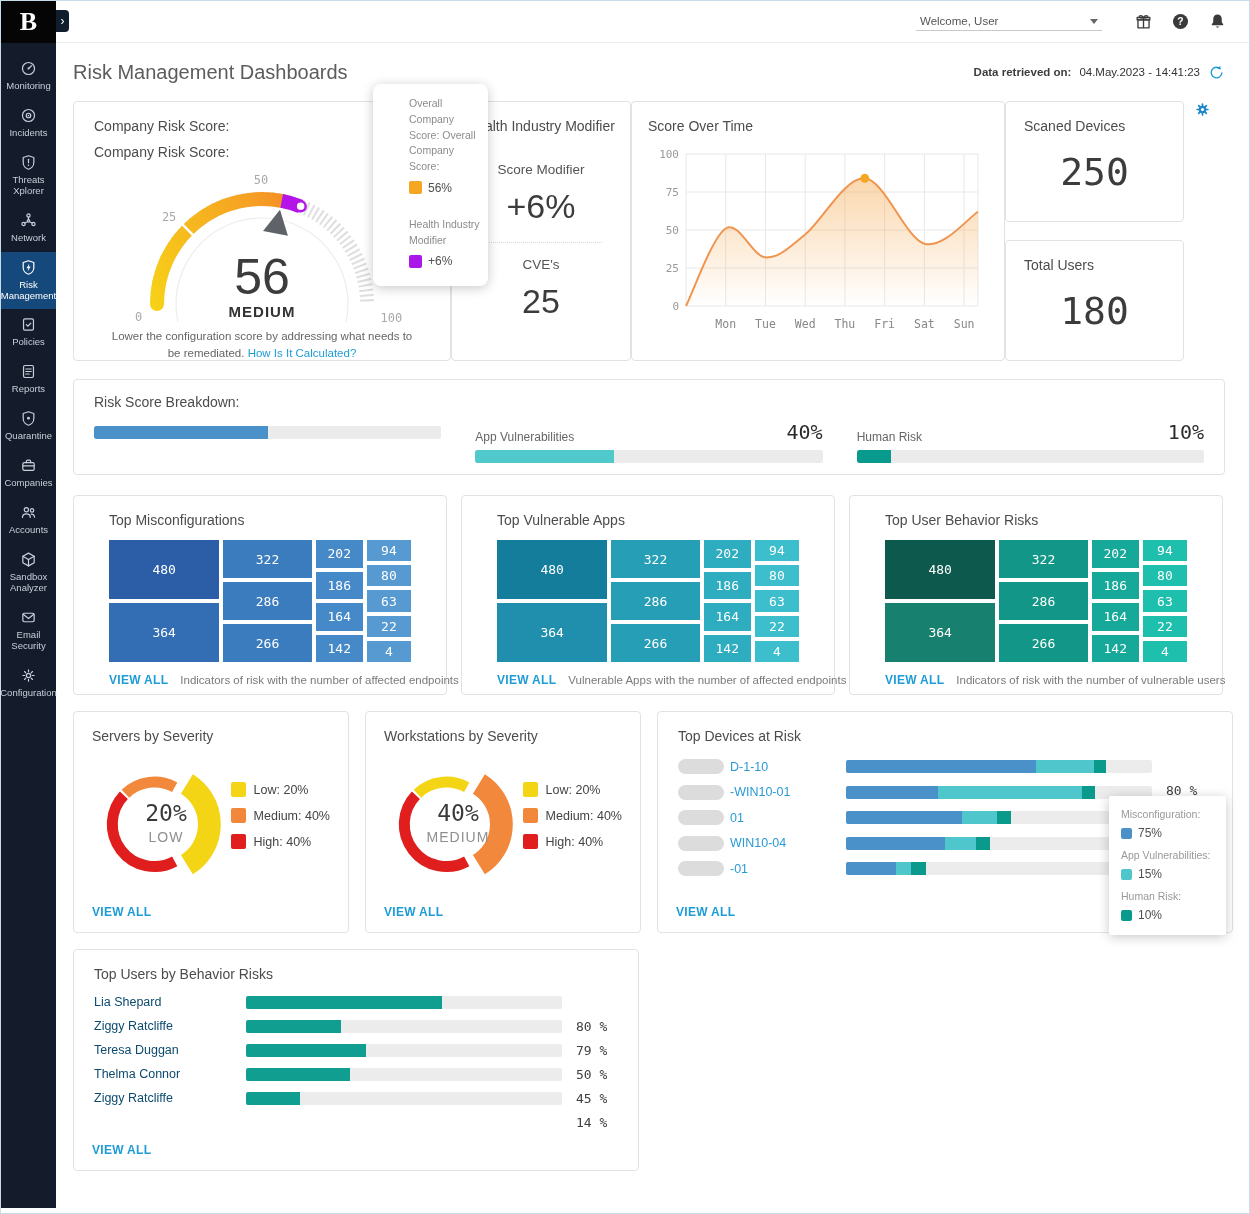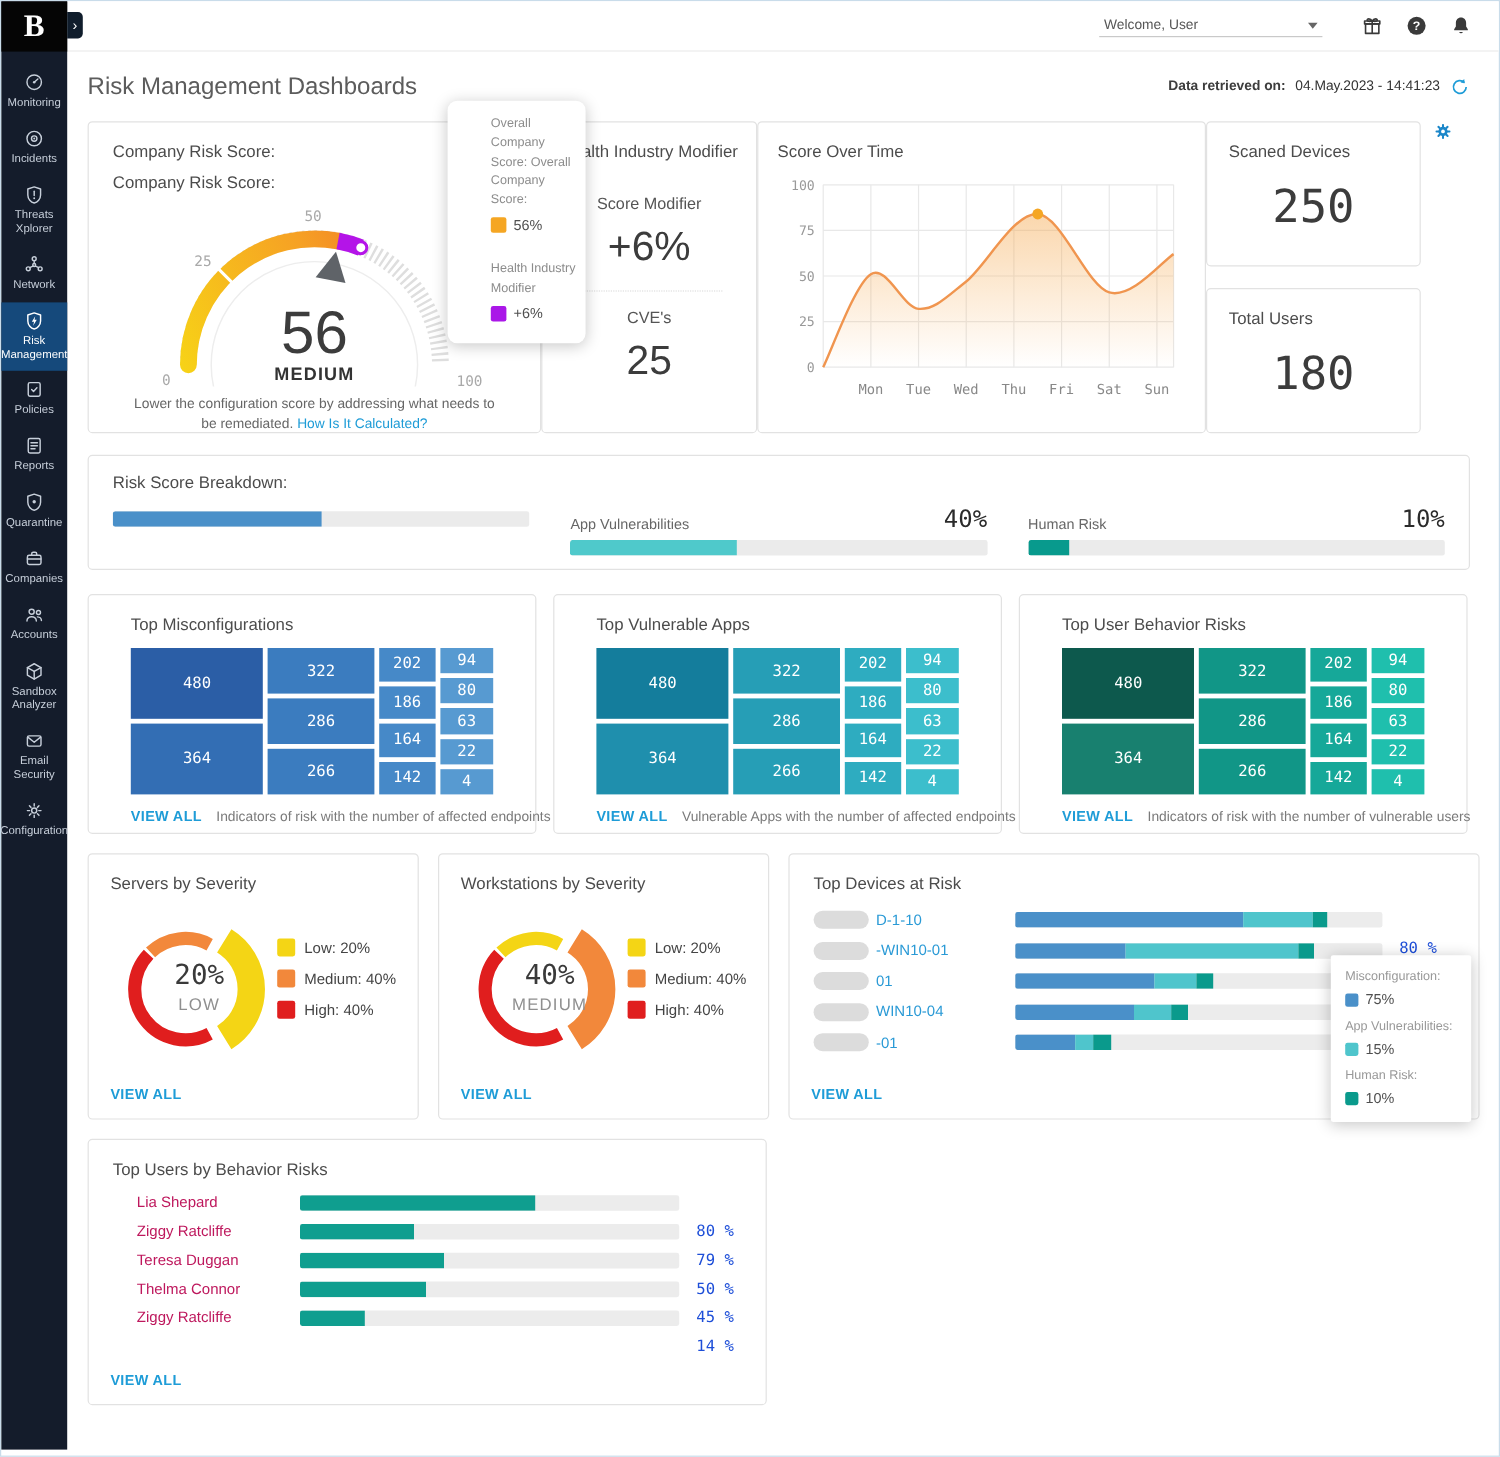--- a/index.html
+++ b/index.html
@@ -87,27 +87,27 @@
   .card-viewall{position:absolute;left:18px;bottom:13px;}
   #card-devices{flex:1;height:222px;padding:16px 20px;}
   .dev-rows{margin-top:10px;}
   .dev-row{display:flex;align-items:center;height:25.5px;}
   .pill{width:46px;height:15px;background:#dcdcdc;border-radius:8px;flex:none;}
   .dev-name{width:116px;margin-left:6px;font-size:12.5px;color:#2a9ad6;cursor:pointer;
         white-space:nowrap;overflow:hidden;}
   .hbar-track{height:13px;background:#ececec;border-radius:2px;display:flex;overflow:hidden;}
   .dev-track{width:306px;flex:none;}
   .hbar-seg{height:100%;}
-  .hbar-label{margin-left:14px;font-size:13px;color:#1d4ed8;width:46px;white-space:nowrap;margin-top:48px;}
+  .hbar-label{margin-left:14px;font-size:13px;color:#404040;width:46px;white-space:nowrap;margin-top:48px;}
   
   #row5{margin-top:16px;}
   #card-users{width:566px;height:222px;padding:16px 20px;}
   .usr-rows{margin-top:8px;}
   .usr-row{display:flex;align-items:center;height:24px;}
-  .usr-name{width:166px;font-size:12.5px;color:#be185d;cursor:pointer;margin-left:20px;}
+  .usr-name{width:166px;font-size:12.5px;color:#0c4a6e;cursor:pointer;}
   .usr-track{width:316px;flex:none;}
   
   .tooltip{position:absolute;background:#fff;border-radius:8px;z-index:20;
         box-shadow:0 2px 12px rgba(0,0,0,.22);}
   #gauge-tooltip{left:345px;top:83px;width:115px;padding:12px 8px 18px 36px;box-sizing:border-box;margin-left:27px;}
   #gauge-tooltip .tl{font-size:10.5px;color:#8c8c8c;line-height:1.5;}
   .sw-row{display:flex;align-items:center;gap:6px;margin-top:6px;}
   .sw{width:13px;height:13px;border-radius:2px;flex:none;}
   .sw-val{font-size:12px;color:#4f4f4f;}
   #gauge-tooltip .gap{height:22px;}

